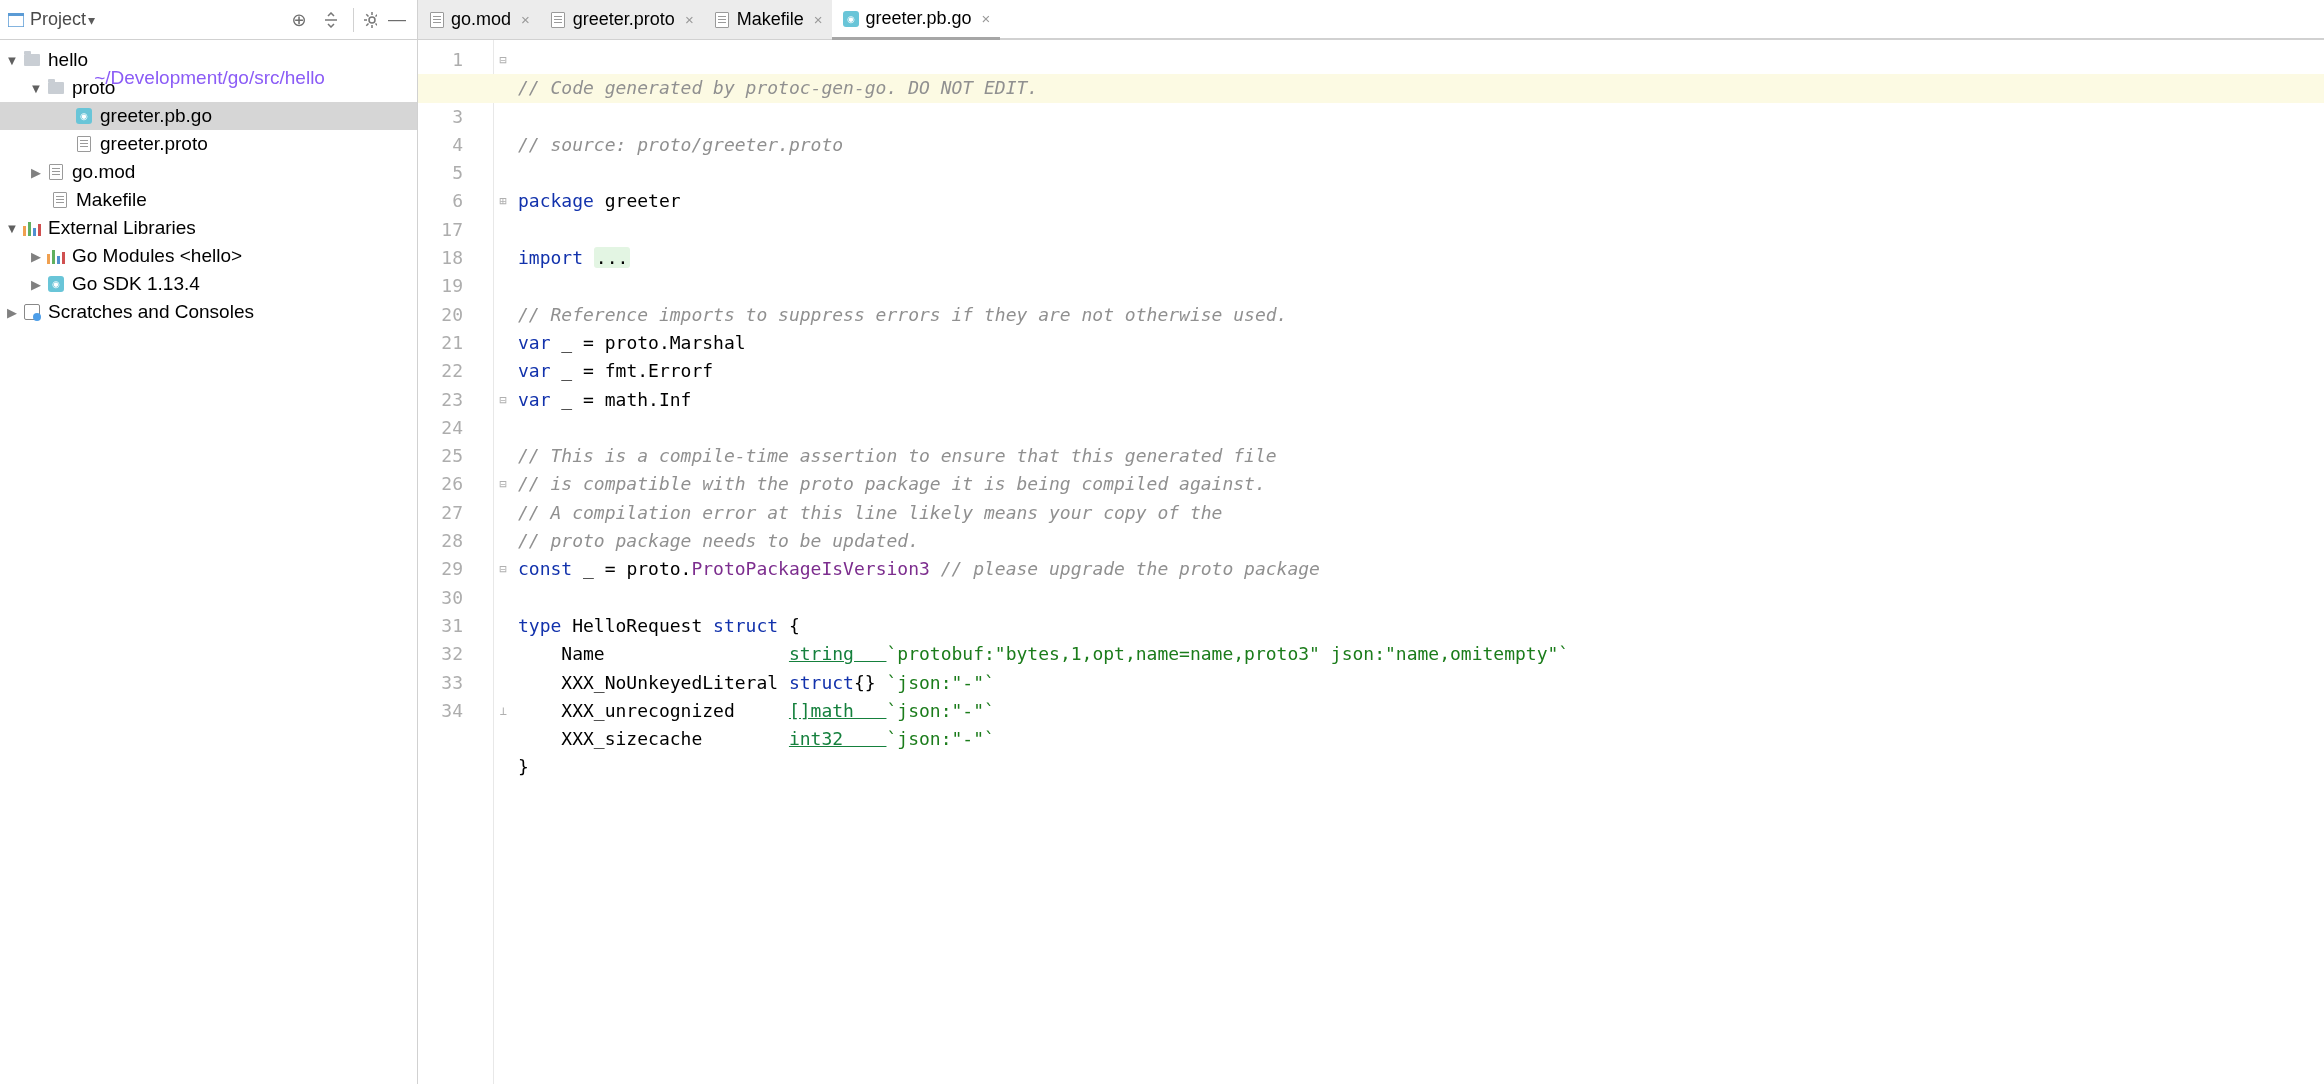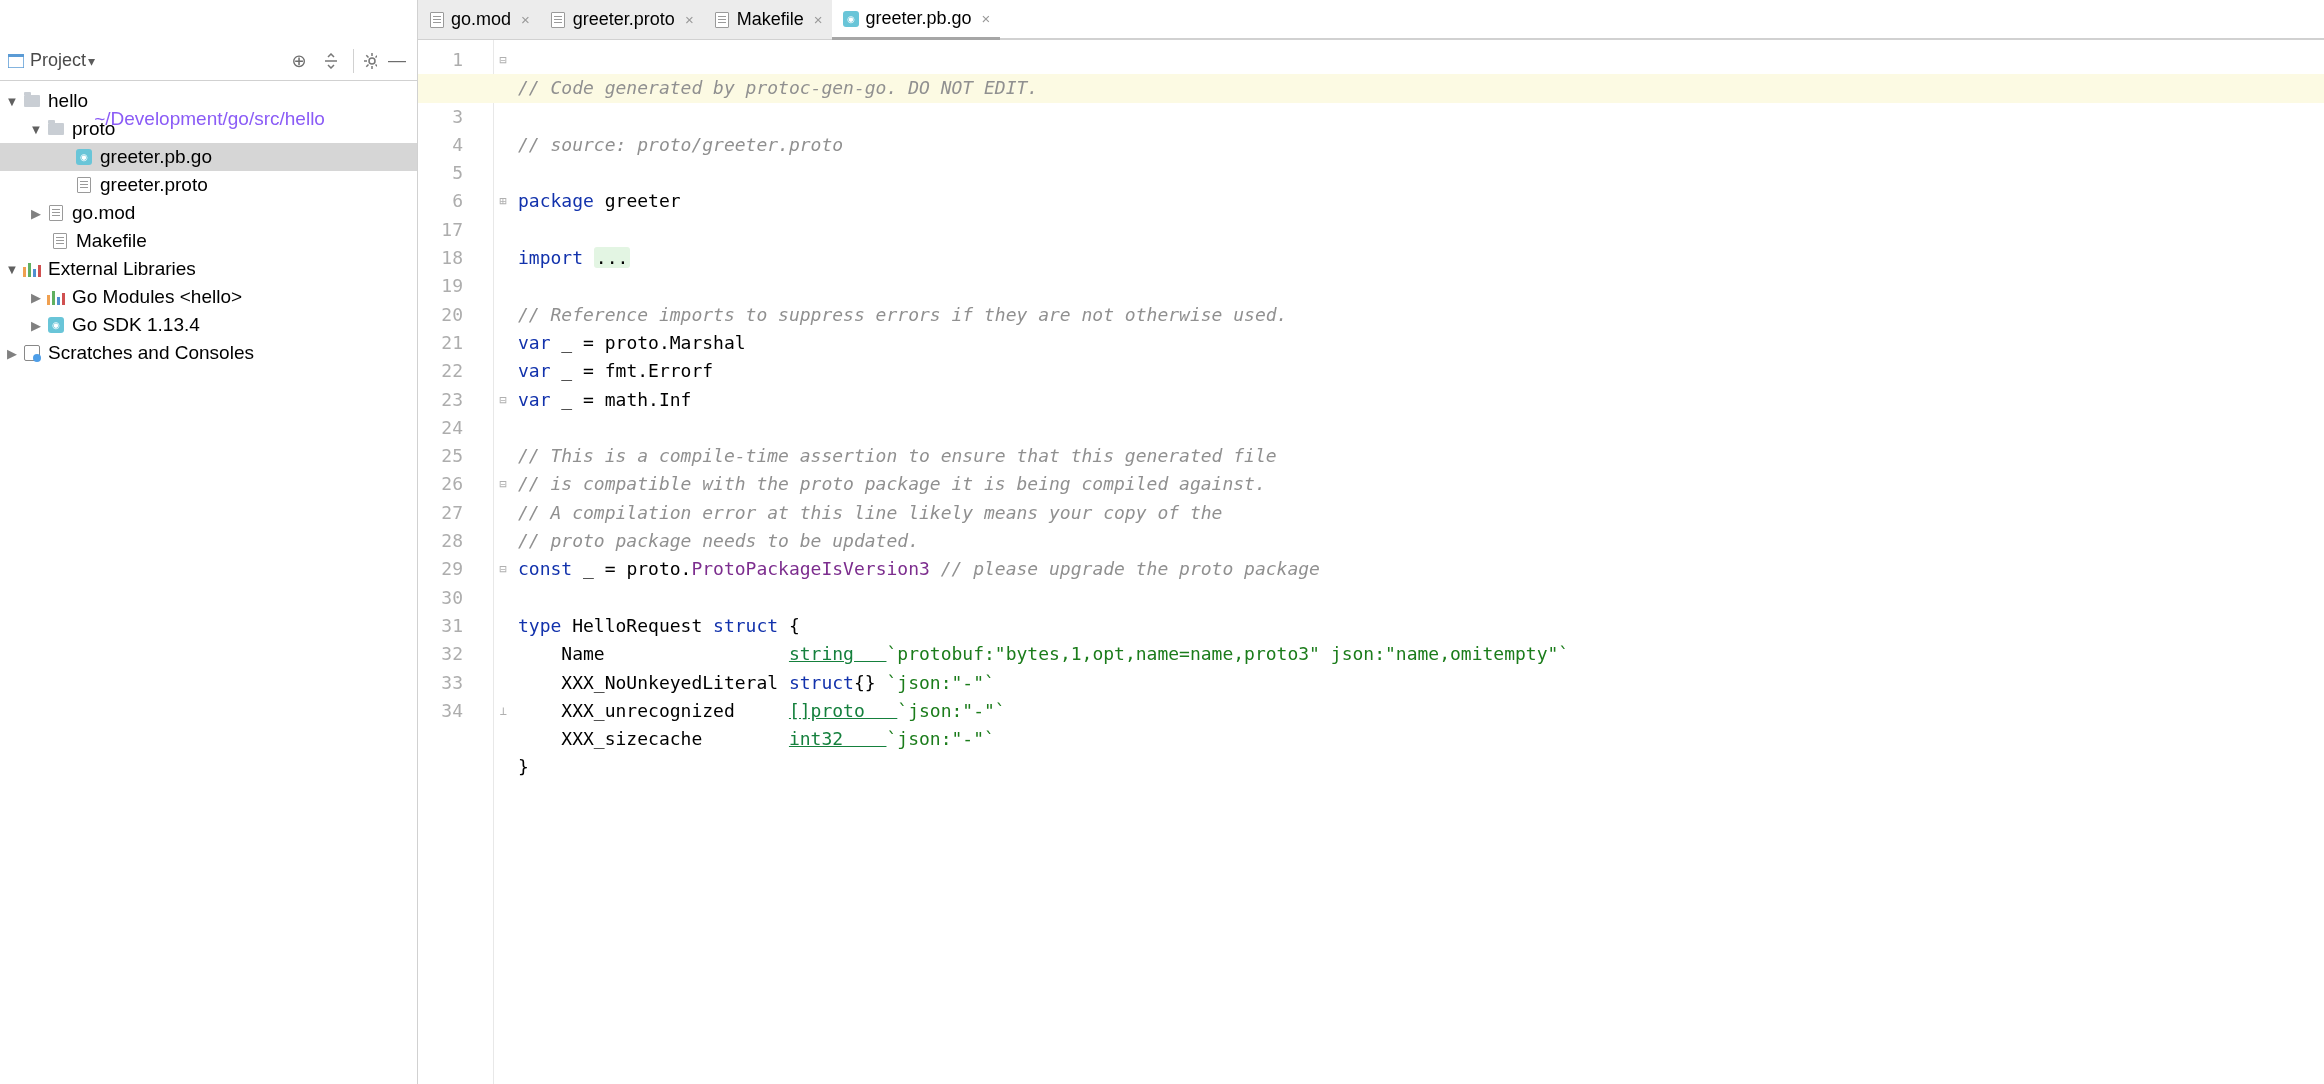--- a/index.html
+++ b/index.html
@@ -1,19 +1,19 @@
 <!DOCTYPE html>
 <html><head>
 <meta charset="utf-8">
 <style>
 * { box-sizing: border-box; margin: 0; padding: 0; }
 body { font-family: -apple-system, "Helvetica Neue", Arial, sans-serif; font-size: 13px; color: #000; background: #fff; overflow: hidden; }
 .root { display: flex; width: 2324px; height: 1084px; }
 .sidebar { width: 418px; border-right: 1px solid #d1d1d1; display: flex; flex-direction: column; background: #fff; }
-.sidebar-header { height: 40px; display: flex; align-items: center; padding: 0 8px; border-bottom: 1px solid #d1d1d1; margin-top: 41px; }
+.sidebar-header { height: 40px; display: flex; align-items: center; padding: 0 8px; border-bottom: 1px solid #d1d1d1; }
 .proj-icon { width: 16px; height: 16px; margin-right: 6px; display:inline-flex; align-items:center; justify-content:center;}
 .proj-label { font-size: 18px; color: #4a4a4a; }
 .proj-drop { margin-left: 2px; font-size: 14px; color:#5b5b5b; }
 .sidebar-header-spacer { flex: 1; }
 .sidebar-tool { width: 24px; height: 24px; margin-left: 8px; display:inline-flex; align-items:center; justify-content:center; color:#6d6d6d; font-size:18px;}
 .sidebar-tool.sep { border-left: 1px solid #d1d1d1; padding-left:10px; margin-left:10px;}
 .tree { flex: 1; padding-top: 6px; font-size: 19px; }
 .tree-row { display: flex; align-items: center; height: 28px; padding-left: 4px; white-space: nowrap;}
 .tree-row.selected { background: #d6d6d6; }
 .tw-0 { padding-left: 4px; } .tw-1 { padding-left: 28px; }
@@ -281,19 +281,19 @@
 
 <span class="c-comment">// This is a compile-time assertion to ensure that this generated file</span>
 <span class="c-comment">// is compatible with the proto package it is being compiled against.</span>
 <span class="c-comment">// A compilation error at this line likely means your copy of the</span>
 <span class="c-comment">// proto package needs to be updated.</span>
 <span class="c-key">const </span><span>_ = proto.</span><span class="c-ident">ProtoPackageIsVersion3</span><span class="c-comment"> // please upgrade the proto package</span>
 
 <span class="c-key">type </span><span>HelloRequest </span><span class="c-key">struct </span><span>{</span>
 <span>    Name                 </span><span class="c-type">string   </span><span class="c-str">`protobuf:"bytes,1,opt,name=name,proto3" json:"name,omitempty"`</span>
 <span>    XXX_NoUnkeyedLiteral </span><span class="c-key">struct</span><span>{} </span><span class="c-str">`json:"-"`</span>
-<span>    XXX_unrecognized     </span><span class="c-type">[]proto   </span><span class="c-str">`json:"-"`</span>
+<span>    XXX_unrecognized     </span><span class="c-type">[]math   </span><span class="c-str">`json:"-"`</span>
 <span>    XXX_sizecache        </span><span class="c-type">int32    </span><span class="c-str">`json:"-"`</span>
 <span>}</span>
 </div>
     </div>
   </div>
 </div>
 
 </body></html>

